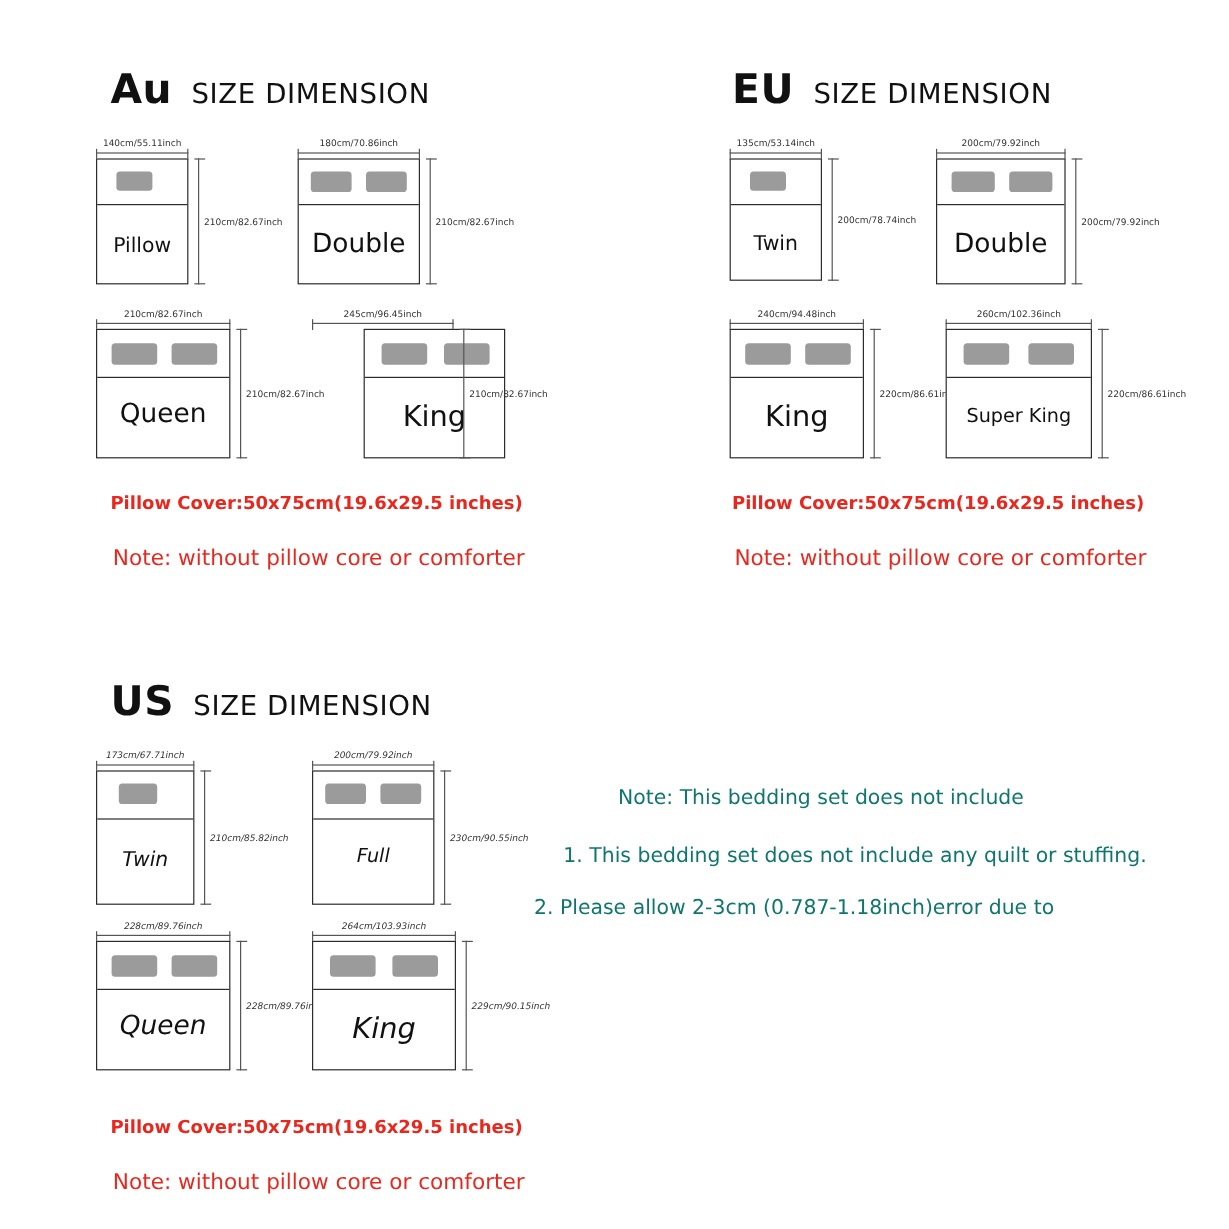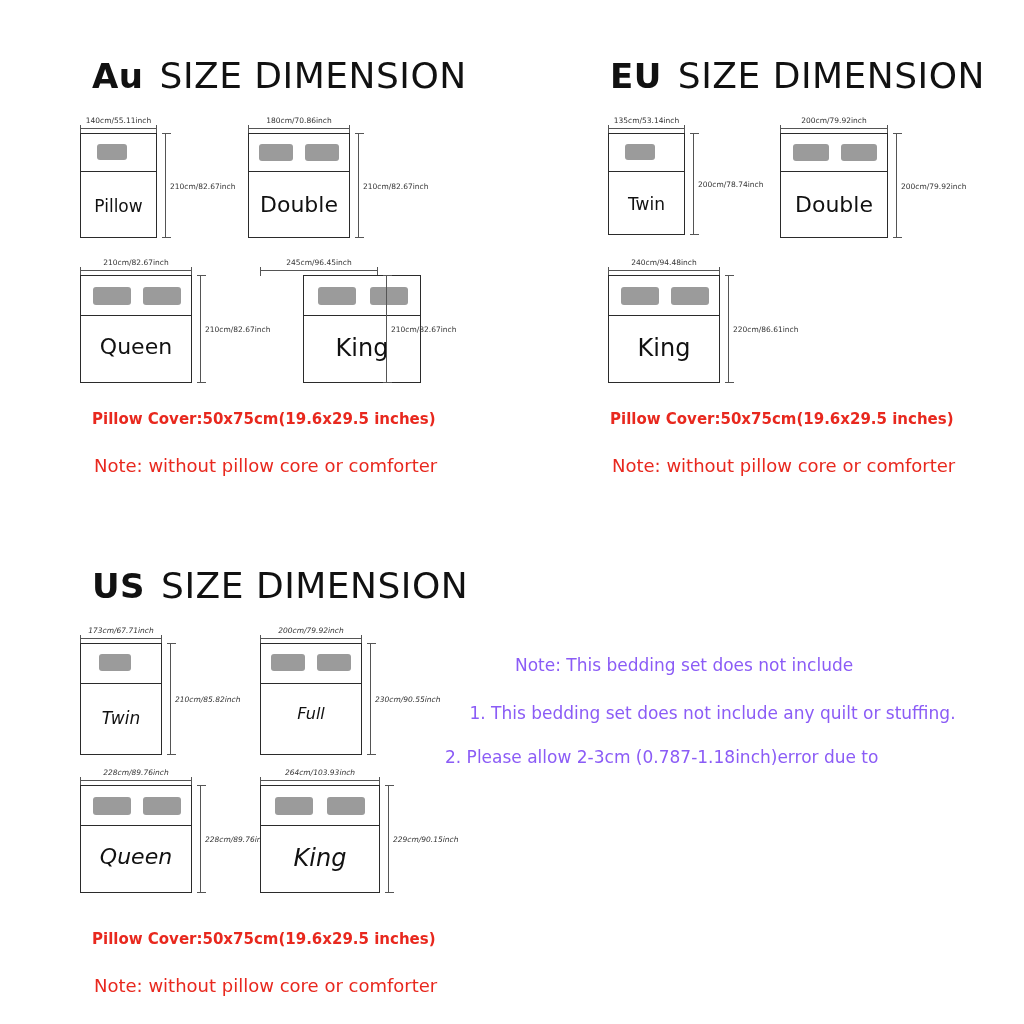--- a/index.html
+++ b/index.html
@@ -26,21 +26,21 @@
     align-items: baseline;
     gap: 16px;
     white-space: nowrap;
   }
   .sect-title .region {
     font-size: 34px;
     font-weight: 700;
     letter-spacing: 0.5px;
   }
   .sect-title .words {
-    font-size: 36px;
+    font-size: 23px;
     font-weight: 400;
     letter-spacing: 0.5px;
   }
 
   
   .beds {
     position: relative;
   }
   .bed-cell {
     position: absolute;
@@ -133,21 +133,21 @@
   }
   .sub-note {
     color: #e8281e;
     font-weight: 400;
     font-size: 18px;
     white-space: nowrap;
   }
 
   .side-notes {
     position: absolute;
-    color: #8b5cf6;
+    color: #0f766e;
   }
   .side-notes .hdr {
     font-size: 17px;
     margin-bottom: 26px;
   }
   .side-notes .item {
     font-size: 17px;
     margin-bottom: 18px;
     line-height: 1.5;
   }
@@ -273,20 +273,34 @@
         <div class="band" style="height:40px;"></div>
         <div class="pillow" style="left:12px; top:11px; width:38px; height:18px;"></div>
         <div class="pillow" style="left:62px; top:11px; width:38px; height:18px;"></div>
         <div class="name" style="top:58px; font-size:24px;">King</div>
       </div>
       <div class="dim-right" style="left:120px; top:5px; height:108px;">
         <span class="lbl">220cm/86.61inch</span>
       </div>
     </div>
 
+    <div class="bed-cell" style="left:178px; top:152px; width:210px; height:120px;">
+      <div class="dim-top" style="left:0px; top:0px; width:122px;">
+        <span class="lbl">260cm/102.36inch</span>
+      </div>
+      <div class="bed" style="left:0px; top:5px; width:122px; height:108px;">
+        <div class="band" style="height:40px;"></div>
+        <div class="pillow" style="left:14px; top:11px; width:38px; height:18px;"></div>
+        <div class="pillow" style="left:68px; top:11px; width:38px; height:18px;"></div>
+        <div class="name" style="top:62px; font-size:16px;">Super King</div>
+      </div>
+      <div class="dim-right" style="left:130px; top:5px; height:108px;">
+        <span class="lbl">220cm/86.61inch</span>
+      </div>
+    </div>
 
   </div>
 
   <div class="pillow-note" style="position:absolute; left:0px; top:355px;">Pillow Cover:50x75cm(19.6x29.5 inches)</div>
   <div class="sub-note" style="position:absolute; left:2px; top:400px;">Note: without pillow core or comforter</div>
 </div>
 
 <div class="panel" style="left:92px; top:565px;">
   <div class="sect-title">
     <span class="region">US</span>

